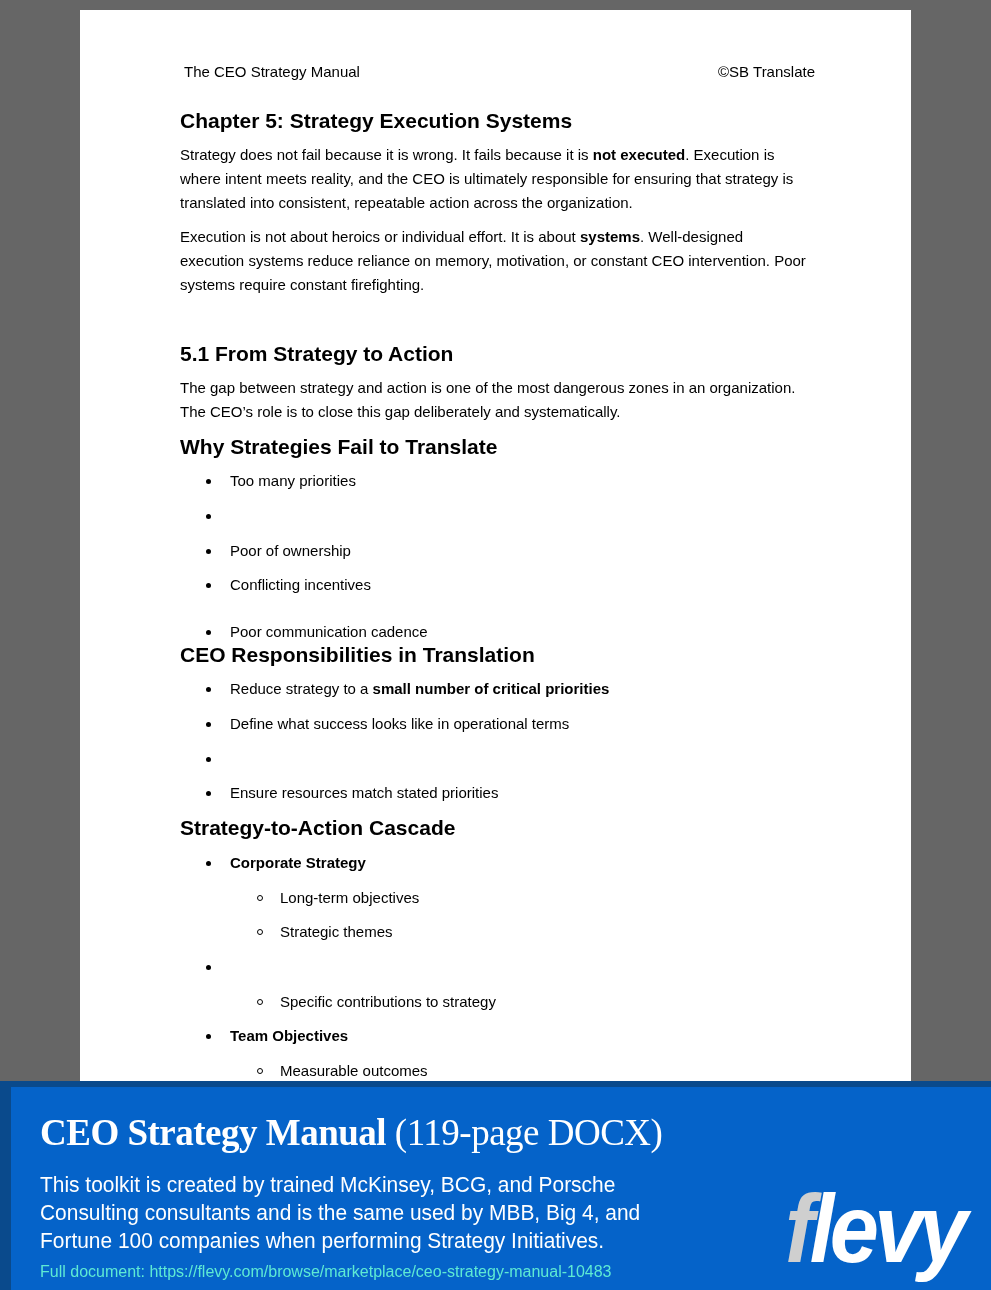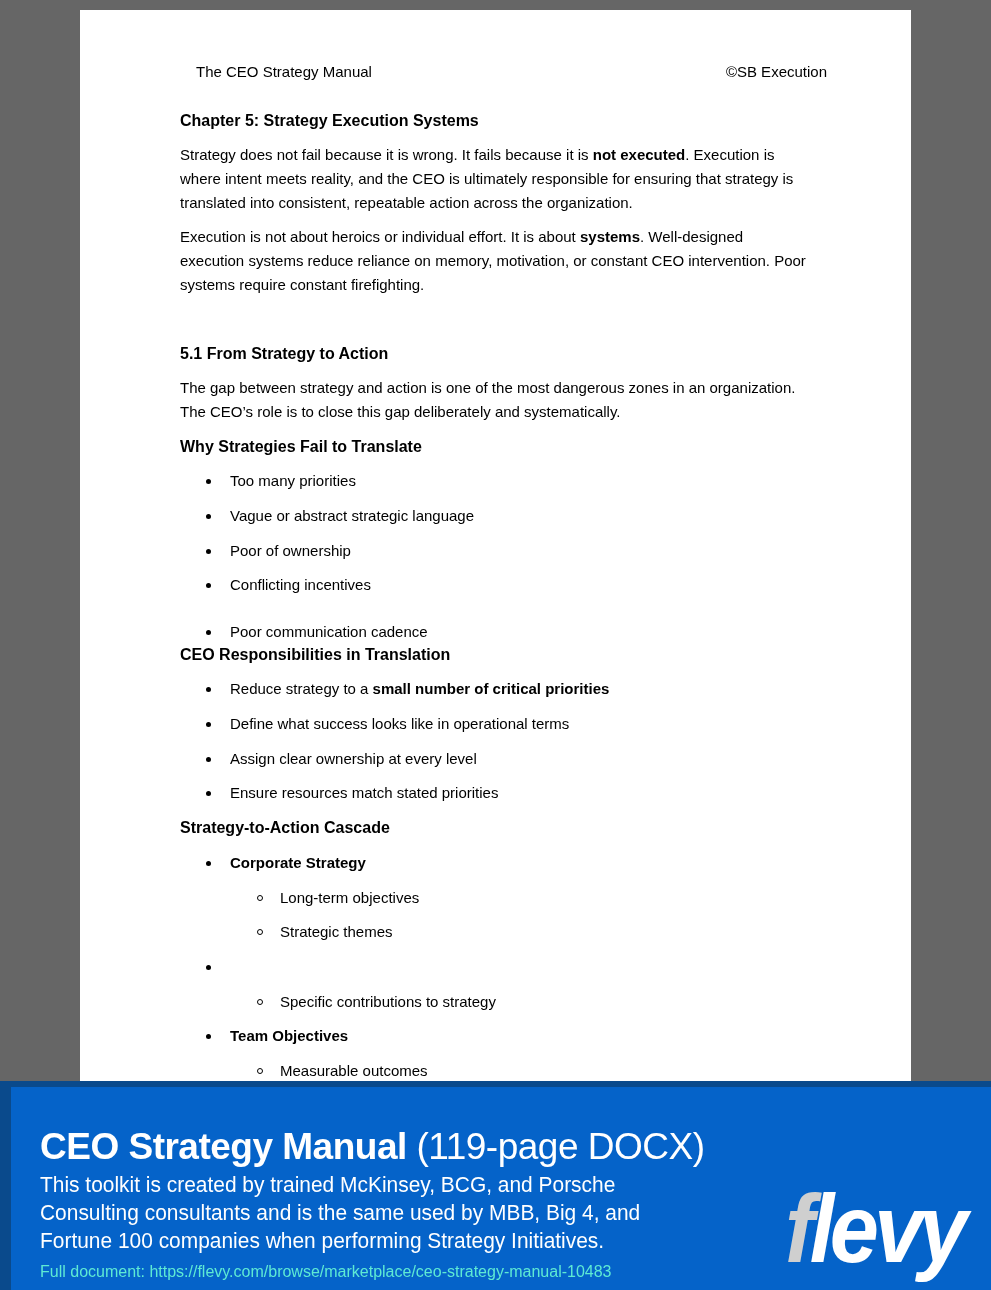--- a/index.html
+++ b/index.html
@@ -19,26 +19,26 @@
     }
     .page-inner {
       position: absolute;
       left: 100px; top: 0;
       width: 631px;
       font-size: 15px;
       line-height: 24px;
     }
     .header-row {
       position: absolute;
-      top: 50px; left: 16px; width: 631px;
+      top: 50px; left: 4px; width: 631px;
       display: flex; justify-content: space-between;
       font-size: 15px; line-height: 24px;
     }
     .abs { position: absolute; left: 0; width: 631px; }
-    .heading { font-weight: bold; font-size: 16px; line-height: 24px; }
+    .heading { font-weight: bold; font-size: 21px; line-height: 24px; }
     .para { font-size: 15px; line-height: 24px; }
     .bullet {
       position: absolute; left: 0; width: 631px;
       font-size: 15px; line-height: 24px; height: 24px;
     }
     .bullet .dot {
       position: absolute; left: 26px; top: 10px;
       width: 5px; height: 5px; border-radius: 50%; background: #000;
     }
     .bullet .txt { position: absolute; left: 50px; top: 0; white-space: nowrap; }
@@ -53,22 +53,22 @@
       position: absolute; left: 0; top: 1081px;
       width: 991px; height: 209px;
       background: #0a4a8c;
     }
     .banner-inner {
       position: absolute; left: 11px; top: 6px;
       width: 980px; height: 203px;
       background: #0563c9;
     }
     .banner-title {
-      position: absolute; left: 29px; top: 36px;
-      font-family: Liberation Sans, sans-serif;
+      position: absolute; left: 29px; top: 22px;
+      font-family: Liberation Serif, serif;
       font-size: 37px; line-height: 48px; color: #fff; white-space: nowrap;
       letter-spacing: -0.5px;
     }
     .banner-title .bold { font-weight: bold; }
     .banner-title .light { font-weight: normal; }
     .banner-desc {
       position: absolute; left: 29px; top: 84px; width: 680px;
       font-family: "Liberation Sans", sans-serif;
       font-size: 22.5px; line-height: 28px; color: #fff;
       transform: scaleX(0.93); transform-origin: left top;
@@ -89,21 +89,21 @@
     .flevy-logo .f { color: #cfcfcf; }
   </style>
 </head>
 <body>
 
 <div class="page">
   <div class="page-inner">
 
     <div class="header-row">
       <span>The CEO Strategy Manual</span>
-      <span>©SB Execution</span>
+      <span>©SB Translate</span>
     </div>
 
     <div class="abs heading" style="top:99px;">Chapter 5: Strategy Execution Systems</div>
 
     <div class="abs para" style="top:133px;">
       <span>Strategy does not fail because it is wrong. It fails because it is </span><b>not executed</b><span>. Execution is where intent meets reality, and the CEO is ultimately responsible for ensuring that strategy is translated into consistent, repeatable action across the organization.</span>
     </div>
 
     <div class="abs para" style="top:215px;">
       <span>Execution is not about heroics or individual effort. It is about </span><b>systems</b><span>. Well-designed execution systems reduce reliance on memory, motivation, or constant CEO intervention. Poor systems require constant firefighting.</span>
@@ -114,21 +114,20 @@
     <div class="abs para" style="top:366px;">The gap between strategy and action is one of the most dangerous zones in an organization. The CEO’s role is to close this gap deliberately and systematically.</div>
 
     <div class="abs heading" style="top:425px;">Why Strategies Fail to Translate</div>
 
     <div class="bullet" style="top:459px;">
         <span class="dot"></span>
         <span class="txt">Too many priorities</span>
       </div>
     <div class="bullet" style="top:494px;">
         <span class="dot"></span>
-        <span class="txt">Vague or abstract strategic language</span>
       </div>
     <div class="bullet" style="top:529px;">
         <span class="dot"></span>
         <span class="txt">Poor of ownership</span>
       </div>
     <div class="bullet" style="top:563px;">
         <span class="dot"></span>
         <span class="txt">Conflicting incentives</span>
       </div>
     <div class="bullet" style="top:610px;">
@@ -141,21 +140,20 @@
     <div class="bullet" style="top:667px;">
         <span class="dot"></span>
         <span class="txt"><span>Reduce strategy to a </span><b>small number of critical priorities</b></span>
       </div>
     <div class="bullet" style="top:702px;">
         <span class="dot"></span>
         <span class="txt">Define what success looks like in operational terms</span>
       </div>
     <div class="bullet" style="top:737px;">
         <span class="dot"></span>
-        <span class="txt">Assign clear ownership at every level</span>
       </div>
     <div class="bullet" style="top:771px;">
         <span class="dot"></span>
         <span class="txt">Ensure resources match stated priorities</span>
       </div>
 
     <div class="abs heading" style="top:806px;">Strategy-to-Action Cascade</div>
 
     <div class="bullet" style="top:841px;">
         <span class="dot"></span>

